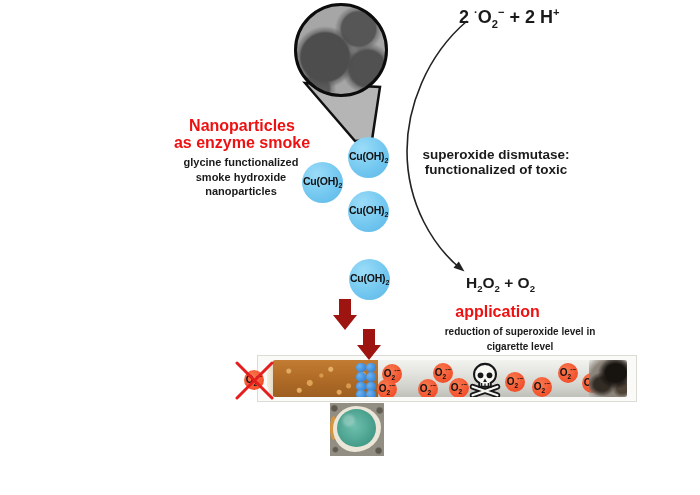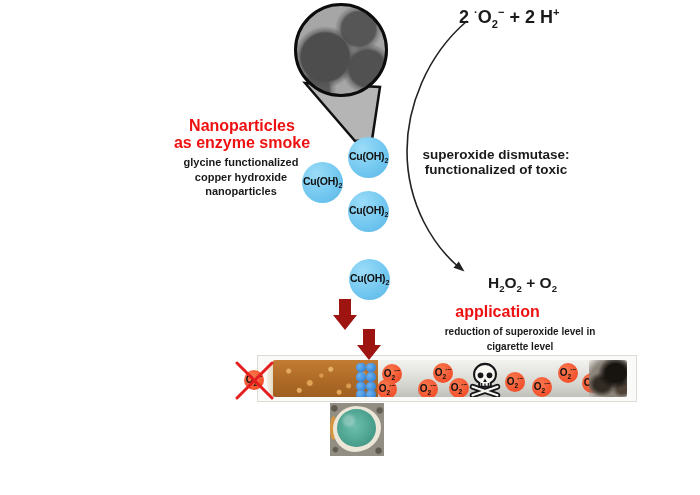--- a/index.html
+++ b/index.html
@@ -34,21 +34,21 @@
     font-size:10.5px;color:#111;letter-spacing:-0.2px;
   }
   .nano sub{font-size:7px;}
   
   .red{color:#ee1111;}
   #left-title{left:138px;top:118px;width:208px;font-size:16px;line-height:16.5px;}
   #left-sub{left:140px;top:155px;width:202px;font-size:11px;line-height:14.5px;}
   #top-formula{left:459px;top:6px;font-size:18px;}
   #enzyme-title{left:398px;top:110px;width:200px;font-size:16px;}
   #enzyme-sub{left:398px;top:148px;width:196px;font-size:13.5px;line-height:14.5px;}
-  #product-formula{left:466px;top:274px;font-size:15.5px;margin-left:22px;}
+  #product-formula{left:466px;top:274px;font-size:15.5px;}
   #application-title{left:430px;top:303px;width:135px;font-size:16px;}
   #application-sub{left:408px;top:325px;width:224px;font-size:10px;line-height:14.5px;}
   
   #cig-photo{
     left:257px;top:355px;width:380px;height:47px;z-index:1;
     background:#fafaf8;border:1px solid #dcdcd4;box-sizing:border-box;
   }
   #rod{
     position:absolute;left:9px;top:4px;width:360px;height:37px;overflow:hidden;
     border-radius:9px 2px 2px 9px / 17px 2px 2px 17px;
@@ -134,21 +134,21 @@
   </div>
 
   <div id="top-formula" class="abs">2 <sup>·</sup>O<sub>2</sub><sup>−</sup> + 2 H<sup>+</sup></div>
 
   <div id="left-title" class="abs center red">
     <div>Nanoparticles</div>
     <div>as enzyme smoke</div>
   </div>
   <div id="left-sub" class="abs center">
     <div>glycine functionalized</div>
-    <div>copper hydroxide</div>
+    <div>smoke hydroxide</div>
     <div>nanoparticles</div>
   </div>
 
   <div id="enzyme-sub" class="abs center">
     <div>superoxide dismutase:</div>
     <div>functionalized of toxic</div>
   </div>
 
   <div id="product-formula" class="abs">H<sub>2</sub>O<sub>2</sub> + O<sub>2</sub></div>
 

